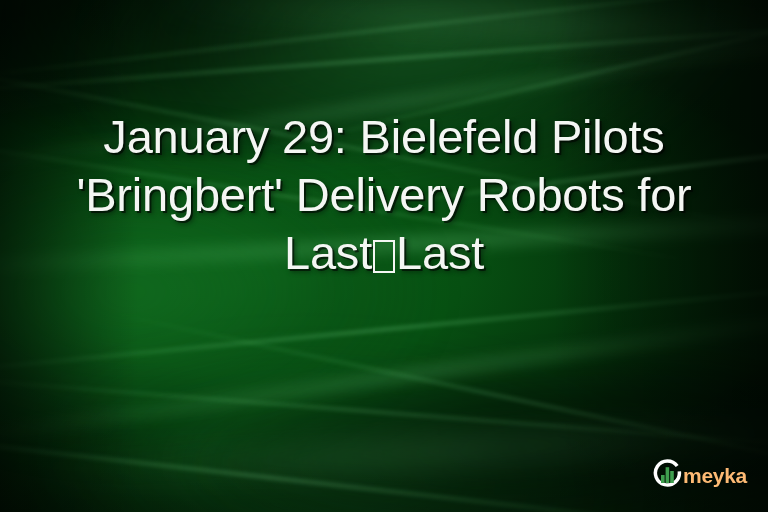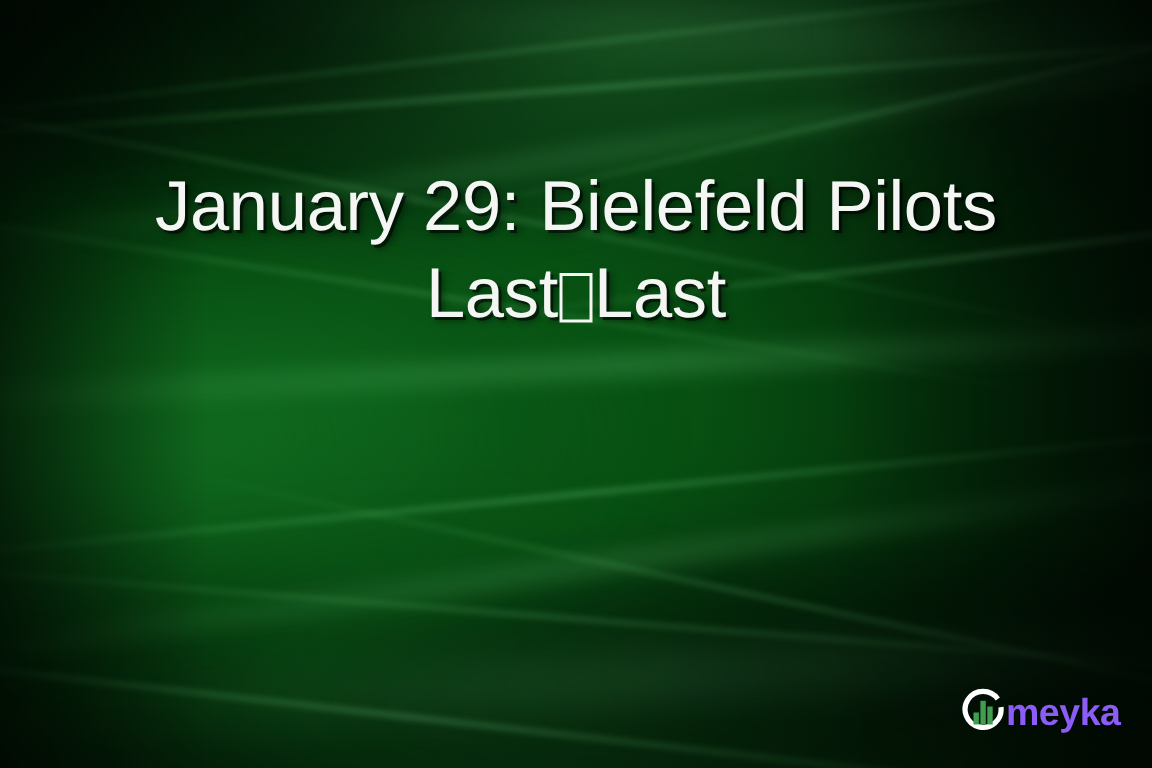--- a/index.html
+++ b/index.html
@@ -163,22 +163,22 @@
     gap: 2px;
     z-index: 6;
   }
   #logo-mark {
     width: 32px;
     height: 32px;
     display: block;
     flex: 0 0 auto;
   }
   #logo-wordmark {
-    color: #8b5cf6;
-    font-size: 25px;
+    color: #fdba74;
+    font-size: 21px;
     font-weight: 700;
     letter-spacing: -0.3px;
     line-height: 1;
     position: relative;
     left: -3px;
     top: 1px;
   }
 </style>
 </head>
 <body>
@@ -213,20 +213,21 @@
     <div class="streak wide" id="streak-low-4"></div>
     <div class="streak" id="streak-low-5"></div>
     <div class="streak" id="streak-low-6"></div>
   </div>
 
   <div id="bg-vignette" class="bg-layer"></div>
 
   <div id="headline">
     <span class="head-line">January 29: Bielefeld Pilots</span>
 
+    <span class="head-line">'Bringbert' Delivery Robots for</span>
 
     <span class="head-line"><span>Last</span><span class="tofu"></span><span>Last</span></span>
   </div>
 
   <div id="logo">
     <svg id="logo-mark" viewBox="0 0 32 32">
 
       <path d="M 25.2 8.0
                A 12 12 0 1 0 27.3 13.4" fill="none" stroke="#ffffff" stroke-width="3.5" stroke-linecap="butt"></path>
 

